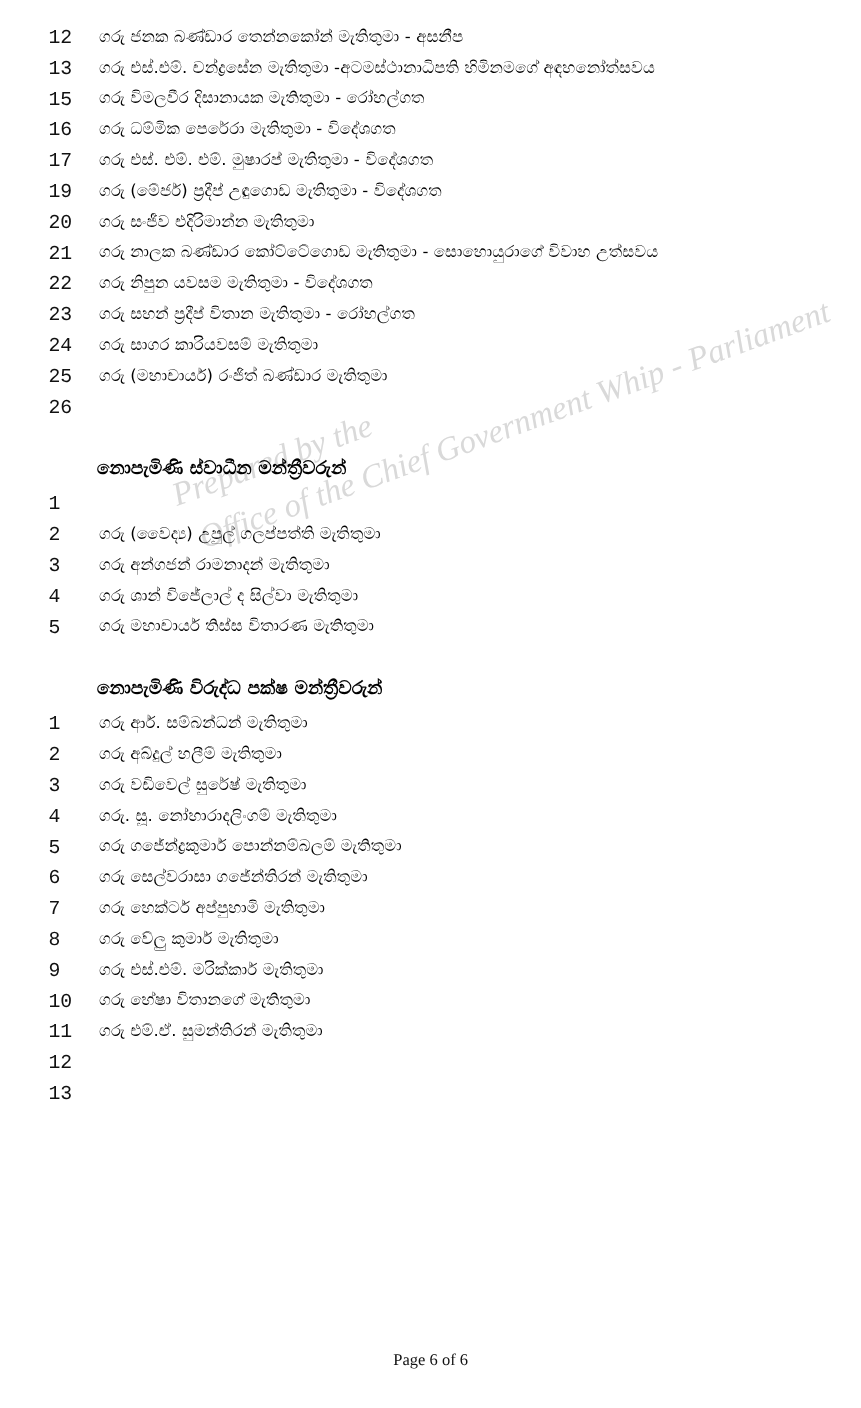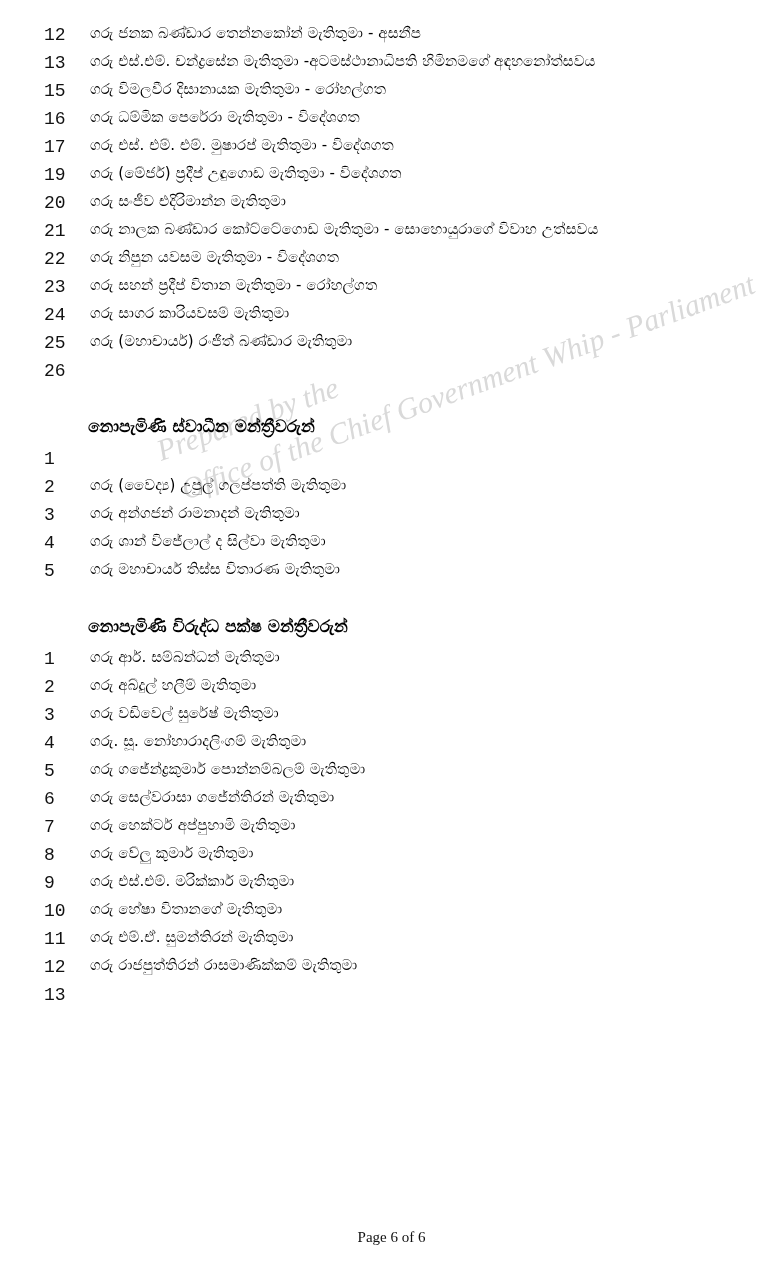--- a/index.html
+++ b/index.html
@@ -225,21 +225,20 @@
         <li class="row">
           <span class="num">10</span>
           <span class="name">ගරු හේෂා විතානගේ මැතිතුමා</span>
         </li>
         <li class="row">
           <span class="num">11</span>
           <span class="name">ගරු එම්.ඒ. සුමන්තිරන් මැතිතුමා</span>
         </li>
         <li class="row">
           <span class="num">12</span>
-          <span class="name">ගරු රාජපුත්තිරන් රාසමාණික්කම් මැතිතුමා</span>
         </li>
         <li class="row">
           <span class="num">13</span>
         </li>
       </ul>
 
   </div>
 
   <div class="footer">
     <span>Page 6 of 6</span>

